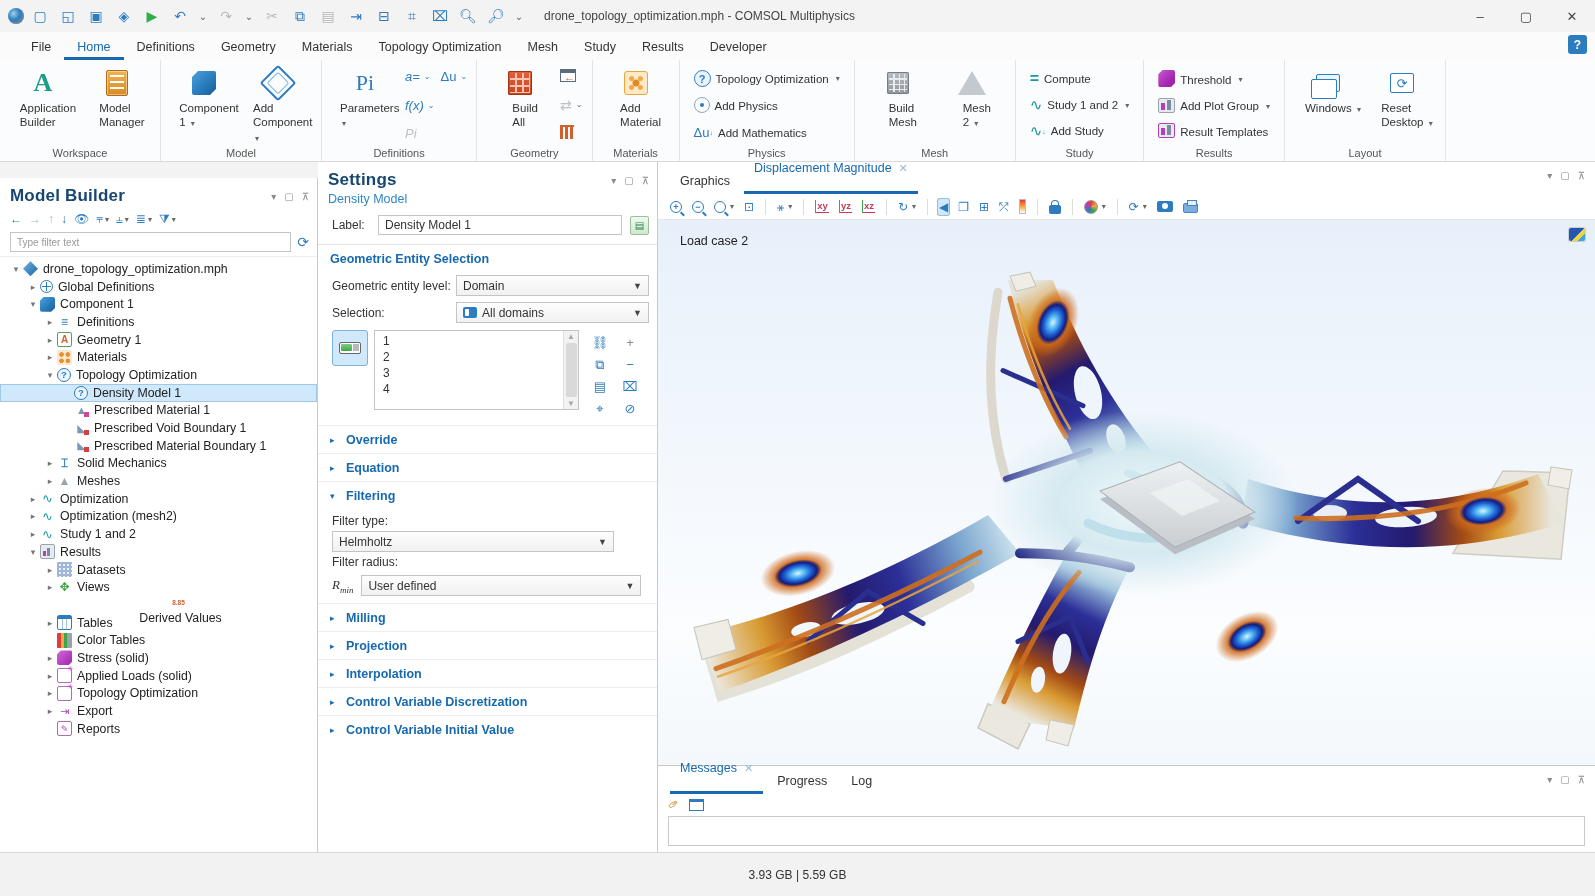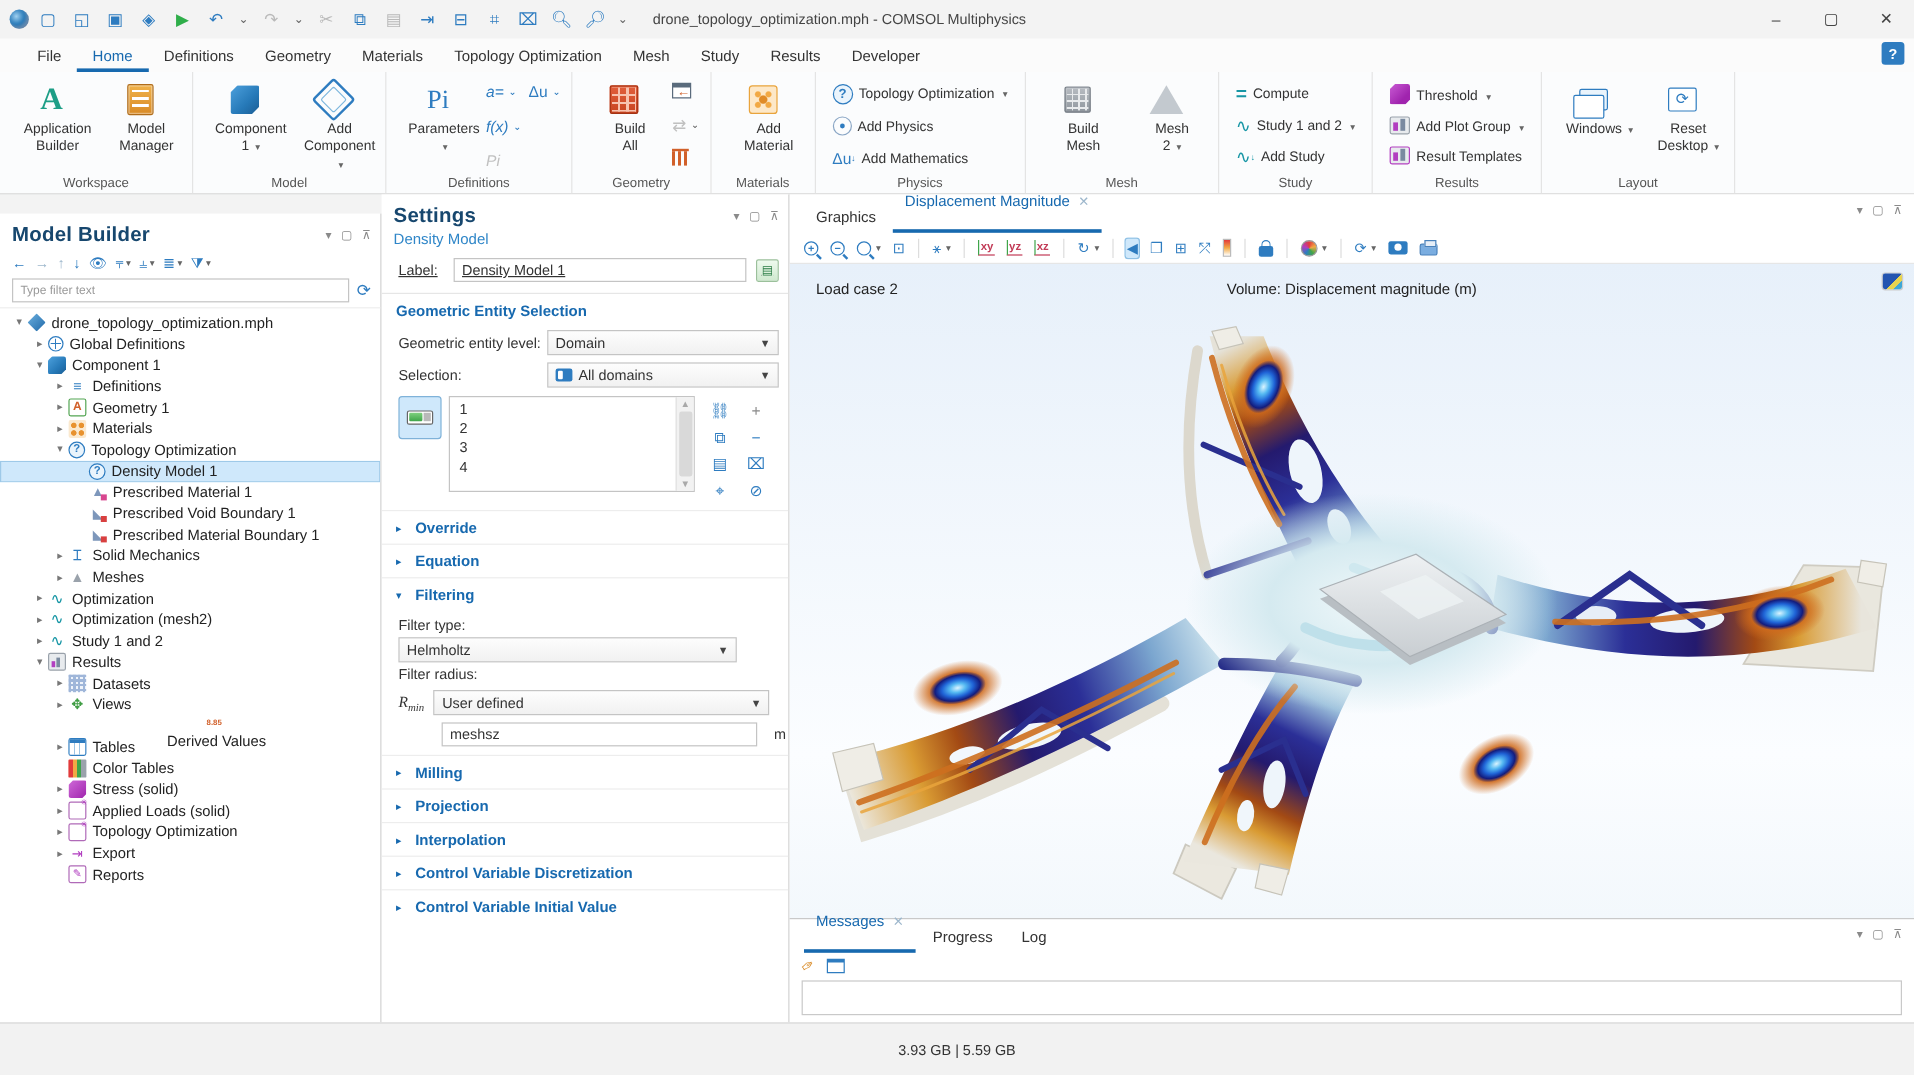--- a/index.html
+++ b/index.html
@@ -25,21 +25,21 @@
   .menu-tab.active { color:#1769af; border-bottom:3px solid #1769af; padding-bottom:3px; }
   .help-btn { position:absolute; right:8px; top:3px; width:19px; height:19px; background:#2e7cc0; color:#fff;
     border-radius:3px; display:flex; align-items:center; justify-content:center; font-weight:bold; font-size:12px; }
 
   
   .ribbon { height:102px; background:#fbfcfd; border-bottom:1px solid #d9d9d9; display:flex; flex:0 0 auto; }
   .ribbon-group { position:relative; display:flex; align-items:flex-start; gap:4px; padding:6px 8px 18px; border-right:1px solid #e4e4e4; }
   .rg-label { position:absolute; bottom:2px; left:0; right:0; text-align:center; color:#555; font-size:11px; }
   .rlarge { width:70px; display:flex; flex-direction:column; align-items:center; gap:3px; padding-top:2px; border-radius:3px; }
   .rlarge .ric { height:30px; display:flex; align-items:center; justify-content:center; }
-  .rlarge .rlab { text-align:center; font-size:11.5px; line-height:1.25; color:#333;margin-left:10px; }
+  .rlarge .rlab { text-align:left; font-size:11.5px; line-height:1.25; color:#333;margin-left:10px; }
   .rrows { display:flex; flex-direction:column; justify-content:space-between; padding:2px 2px; height:78px; }
   .rrow { display:flex; align-items:center; gap:5px; padding:2px 4px; font-size:11.5px; color:#333; white-space:nowrap; }
   .rsmallcol { display:flex; flex-direction:column; justify-content:space-between; height:78px; padding:3px 1px; }
   .rsmall { display:flex; align-items:center; gap:2px; font-size:11.5px; color:#2e7cc0; }
   .rsmall.disabled { color:#c0c0c0; }
   .caret { font-size:8px; color:#666; margin-left:2px; }
   .caret.blue { color:#2e7cc0; }
 
   
   .ic { display:inline-flex; align-items:center; justify-content:center; }
@@ -135,21 +135,21 @@
   .ti-stress { background:linear-gradient(135deg,#cf6ad8,#a024ae); clip-path:polygon(25% 0,100% 0,100% 75%,75% 100%,0 100%,0 25%); }
   .ti-plotg { background:#fff; border:1px solid #b06ab8; position:relative; }
   .ti-plotg::before { content:"✳"; position:absolute; right:-2px; top:-4px; color:#b23fc0; font-size:7px; }
   .ti-export { color:#b23fc0; font-size:11px; }
   .ti-reports { border:1px solid #b06ab8; background:#fff; color:#b23fc0; font-size:9px; }
 
   
   .settings { width:340px; flex:0 0 auto; }
   .settings-sub { color:#2f86c8; font-size:12.5px; padding:0 10px 6px; }
   .set-body { flex:1; overflow:hidden; }
-  .field-row { display:flex; align-items:center; padding:3px 8px 3px 14px; gap:8px;text-decoration:underline; }
+  .field-row { display:flex; align-items:center; padding:3px 8px 3px 14px; gap:8px; }
   .field-row .flabel { width:38px; color:#333; }
   .tinput { flex:1; height:20px; border:1px solid #c4c4c4; padding:0 6px; font-size:12px; display:flex; align-items:center; background:#fff; }
   .doc-btn { width:19px; height:19px; border:1px solid #9bc09b; background:linear-gradient(#eefaee,#cfe9cf); border-radius:2px;
     color:#2c7d46; font-size:10px; display:flex; align-items:center; justify-content:center; }
   .sep { border-top:1px solid #e6e6e6; margin:6px 0 0; }
   .sec-head { display:flex; align-items:center; gap:6px; padding:7px 10px 6px 12px; color:#1769af; font-weight:bold; font-size:12.5px; border-top:1px solid #ededed; }
   .sec-head .chev { color:#1769af; font-size:9px; width:10px; }
   .sec-head.first { border-top:none; }
   .kv-row { display:flex; align-items:center; padding:3px 8px 3px 14px; }
   .kv-row .klabel { width:124px; color:#333; flex:0 0 auto; }
@@ -693,24 +693,20 @@
             <span>Helmholtz</span>
             <span class="sel-caret">▼</span>
           </div>
           <div class="lbl">Filter radius:</div>
           <div class="rmin-row">
             <span class="rmin-sym"><span>R</span><sub>min</sub></span>
             <div class="select" style="width:280px; flex:0 0 auto">
               <span>User defined</span>
               <span class="sel-caret">▼</span>
             </div>
-          </div>
-          <div class="rmin-row" style="padding-left:36px">
-            <div class="tinput" style="flex:0 0 263px">meshsz</div>
-            <span class="unit">m</span>
           </div>
         </div>
         <div id="collapsed-bottom">
             <div class="sec-head">
               <span class="chev">▸</span>
               <span>Milling</span>
             </div>
             <div class="sec-head">
               <span class="chev">▸</span>
               <span>Projection</span>
@@ -926,21 +922,20 @@
             <polygon points="442,278 522,248 597,298 517,333" fill="#b8bec3"></polygon>
             <polygon points="442,270 522,241 597,291 517,326" fill="url(#plateTop)" stroke="#aab0b5" stroke-width="1"></polygon>
             <polygon points="492,272 530,258 562,280 524,295" fill="#eef2f4" opacity="0.8"></polygon>
 
             <polygon points="352,56 372,52 378,66 358,71" fill="#efede6" stroke="#c6c3b8" stroke-width="1"></polygon>
             <polygon points="893,246 914,249 911,268 890,264" fill="#f0eee7" stroke="#c6c3b8" stroke-width="1"></polygon>
             <polygon points="36,406 70,398 78,428 44,438" fill="#efede6" stroke="#c6c3b8" stroke-width="1"></polygon>
             <polygon points="392,498 416,503 410,524 388,518" fill="#efede6" stroke="#c6c3b8" stroke-width="1"></polygon>
           </svg>
           <div class="cv-note-left">Load case 2</div>
-          <div class="cv-note-center">Volume: Displacement magnitude (m)</div>
           <span class="cv-topright"></span>
         </div>
       </div>
 
       <div class="bottom">
         <div class="tabbar" id="msg-tabs">
           <span class="panel-headicons" style="position:absolute; right:10px; top:8px;">
             <span>▾</span>
             <span>▢</span>
             <span>⊼</span>

